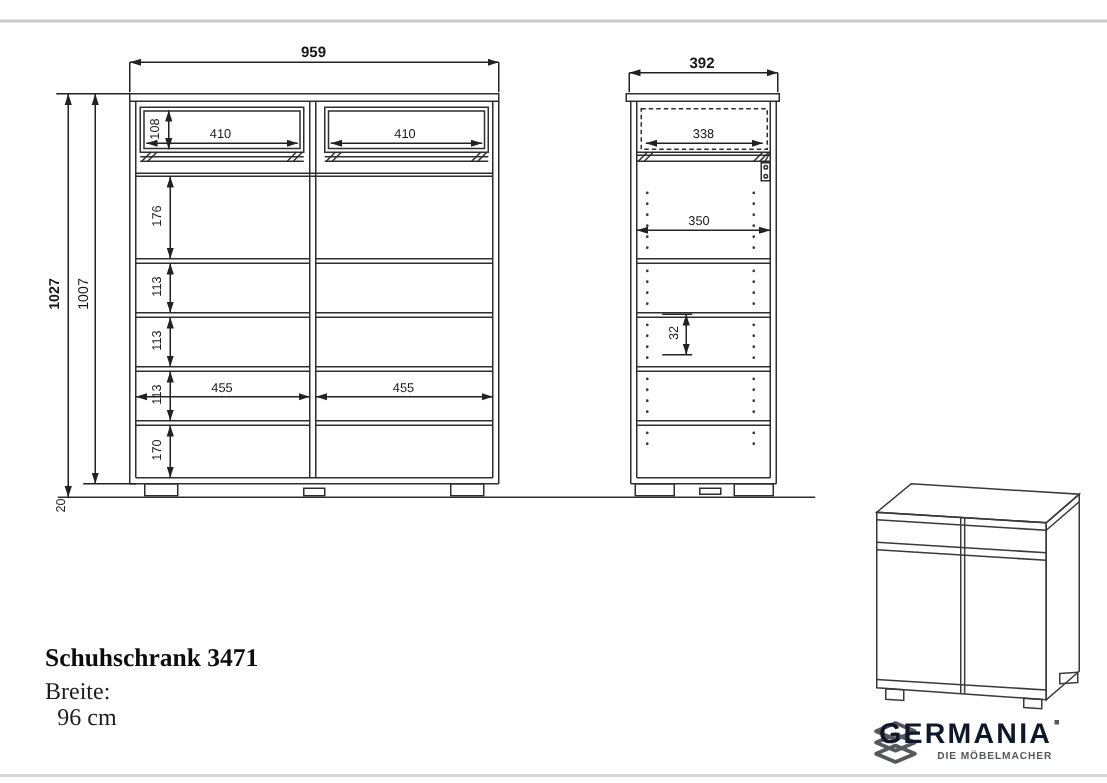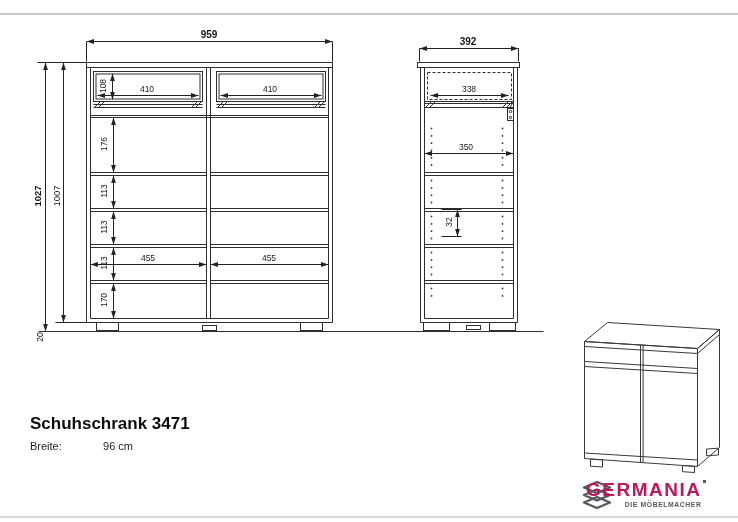--- a/index.html
+++ b/index.html
@@ -7,28 +7,28 @@
         font-family:"Liberation Sans", sans-serif;}
   .rule{position:absolute;left:0;width:738px;background:#c9c9cb;}
   #rule-top{top:13px;height:2px;}
   #rule-bottom{top:516px;height:2px;background:#d6d6d8;}
   svg{position:absolute;left:0;top:0;}
   svg text{fill:#161616;stroke:none;font-family:"Liberation Sans", sans-serif;}
   .dim-lg{font-size:10px;font-weight:bold;}
   .dim-md{font-size:9.5px;}
   .dim-md-b{font-size:9.5px;font-weight:bold;}
   .dim-sm{font-size:8.5px;}
-  #product-info{position:absolute;left:30px;top:414px;color:#111;}
+  #product-info{position:absolute;left:30px;top:429px;color:#111;font-family:Liberation Serif, serif;}
   #product-title{font-size:17px;font-weight:bold;margin:0 0 4px 0;color:#0d0d0d;}
-  .spec-row{display:flex;font-size:11px;line-height:17px;color:#1c1c1c;}
+  .spec-row{display:flex;font-size:16px;line-height:17px;color:#1c1c1c;flex-direction:column;}
   .spec-label{width:60px;}
   .spec-value{width:56px;text-align:center;}
   #brand{position:absolute;left:582px;top:479px;display:flex;align-items:flex-start;}
   #brand-text{margin-left:4px;position:relative;}
-  #brand-name{font-size:19px;font-weight:bold;letter-spacing:1.5px;color:#be185d;line-height:22px;}
+  #brand-name{font-size:19px;font-weight:bold;letter-spacing:1.5px;color:#0f172a;line-height:22px;}
   #brand-reg{position:absolute;right:-5px;top:1px;width:3px;height:3px;background:#55585c;}
   #brand-tagline{font-size:6.8px;font-weight:bold;letter-spacing:0.6px;color:#55585c;text-align:right;margin-top:0px;}
   .dots{stroke:#3a3a3a;stroke-width:1.8;stroke-linecap:round;stroke-dasharray:0.1 7.2;}
 </style>
 </head>
 <body>
 
 <div id="page">
   <div id="rule-top" class="rule"></div>
   <div id="rule-bottom" class="rule"></div>

